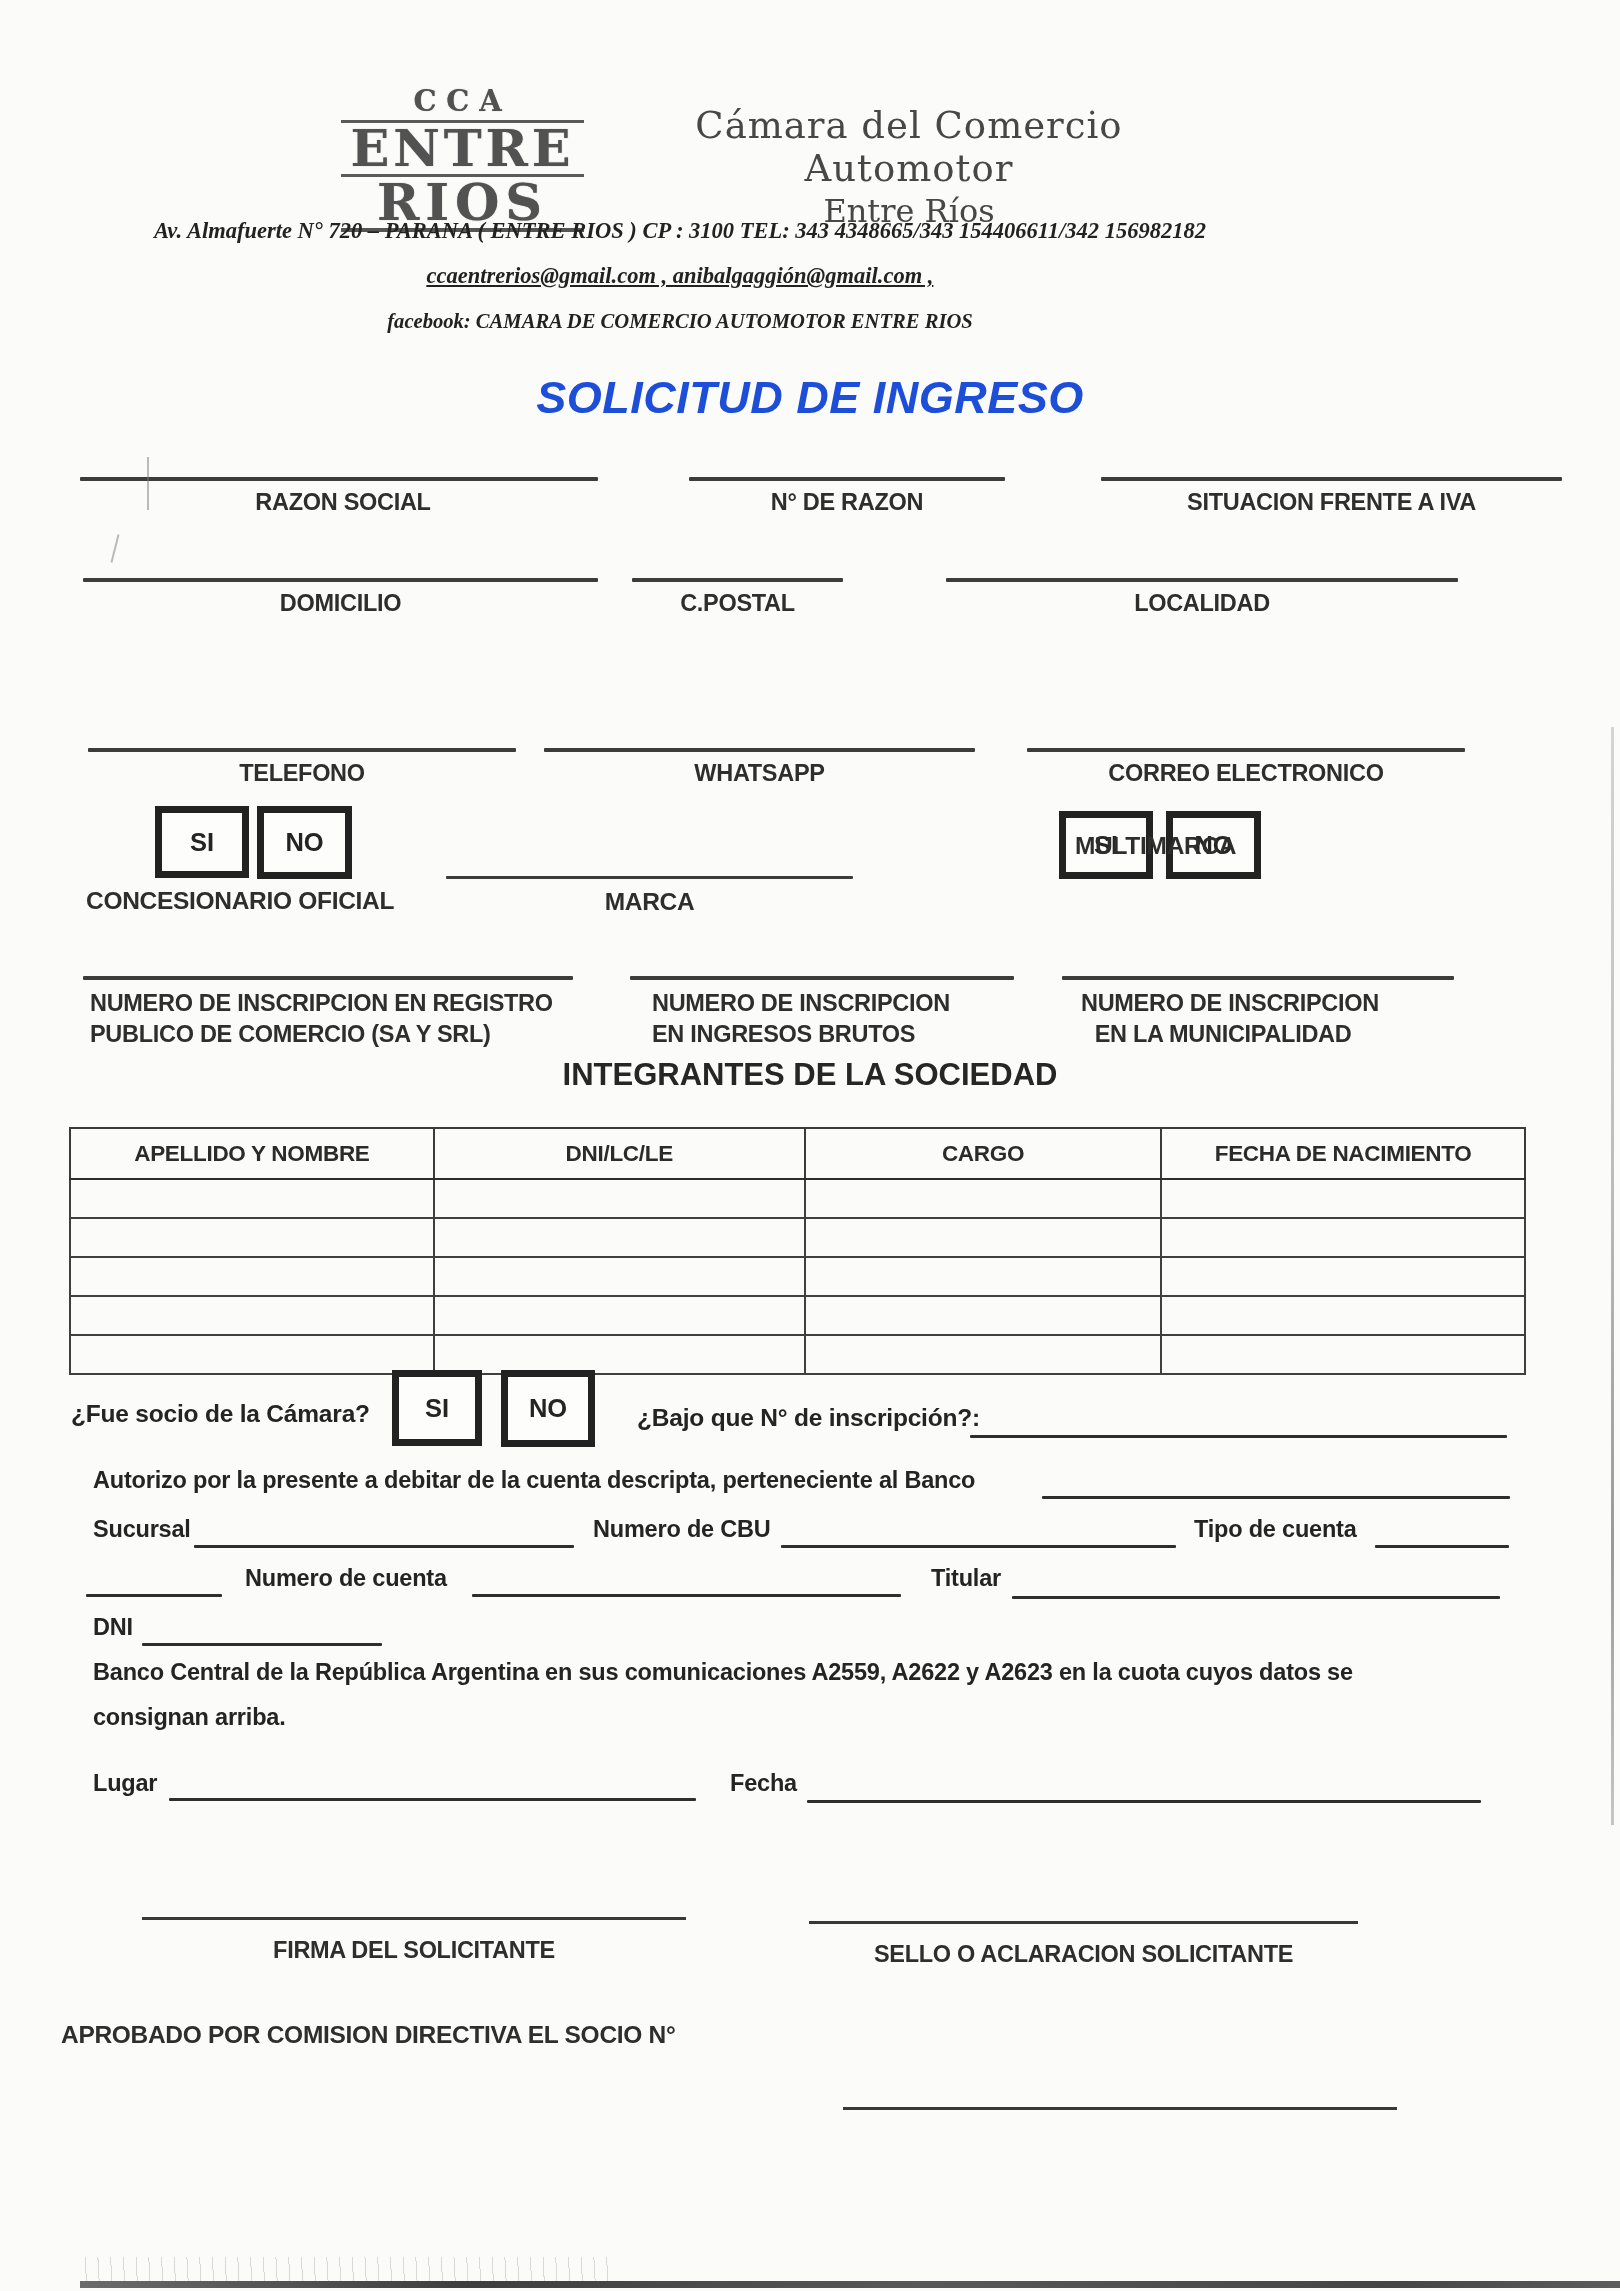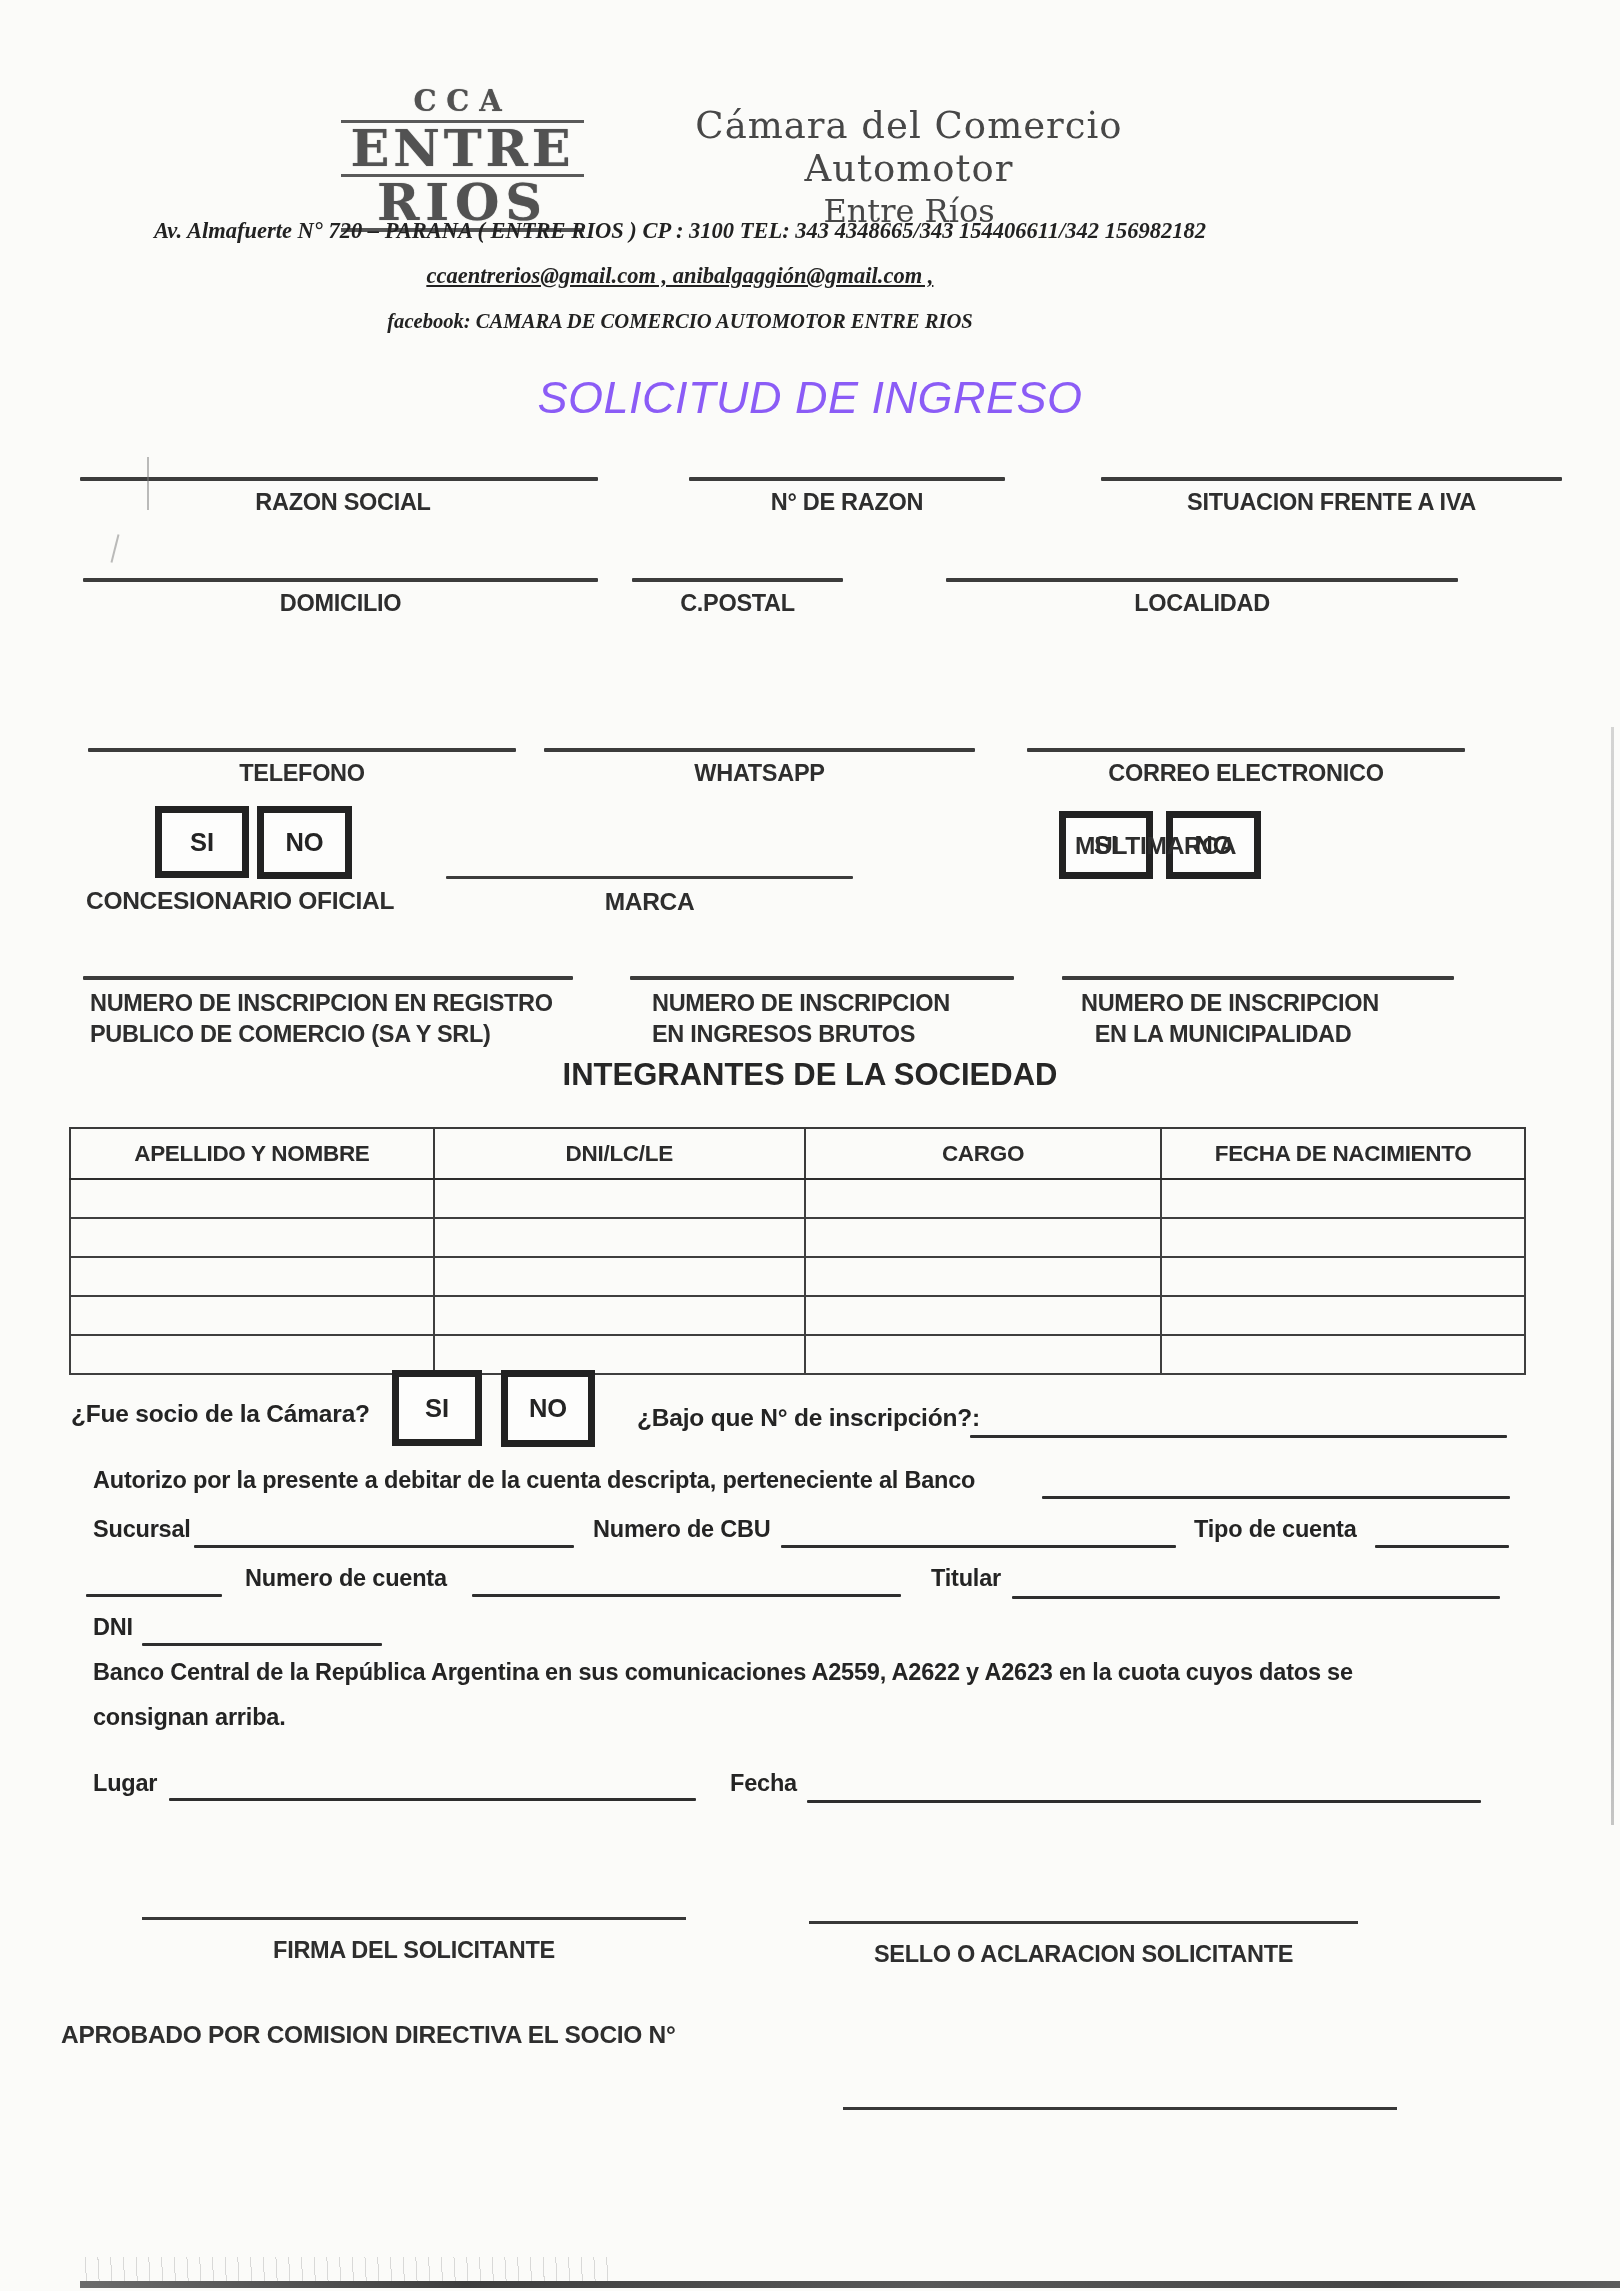--- a/index.html
+++ b/index.html
@@ -49,22 +49,22 @@
     font-weight:bold;color:#525252;
     text-shadow:0 0 1px #8a8a8a;
   }
   .logo .cca{font-size:29px;letter-spacing:9.8px;border-bottom:3.9px solid #5a5a5a;padding-bottom:2px;}
   .logo .entre{font-size:51px;line-height:1.0;letter-spacing:3.9px;border-bottom:3.9px solid #5a5a5a;}
   .logo .rios{font-size:51px;line-height:1.0;letter-spacing:5.9px;border-bottom:4.9px solid #555;}
   .addr{position:absolute;left:0;width:1360px;text-align:center;font-size:22.5px;color:#222;}
   .maintitle{
     position:absolute;left:0;top:372px;width:1620px;
     text-align:center;
-    font-size:45px;font-weight:normal;font-style:italic;
-    letter-spacing:0.5px;color:#8b5cf6;
+    font-size:45px;font-weight:bold;font-style:italic;
+    letter-spacing:0.5px;color:#1d4ed8;
   }
   .sechead{
     position:absolute;left:0;top:1057px;width:1620px;
     text-align:center;font-size:31px;font-weight:bold;color:#262626;
   }
   table.members{
     position:absolute;left:69px;top:1127px;width:1457px;
     border-collapse:collapse;
     border:2.9px solid #2d2d2d;
   }

